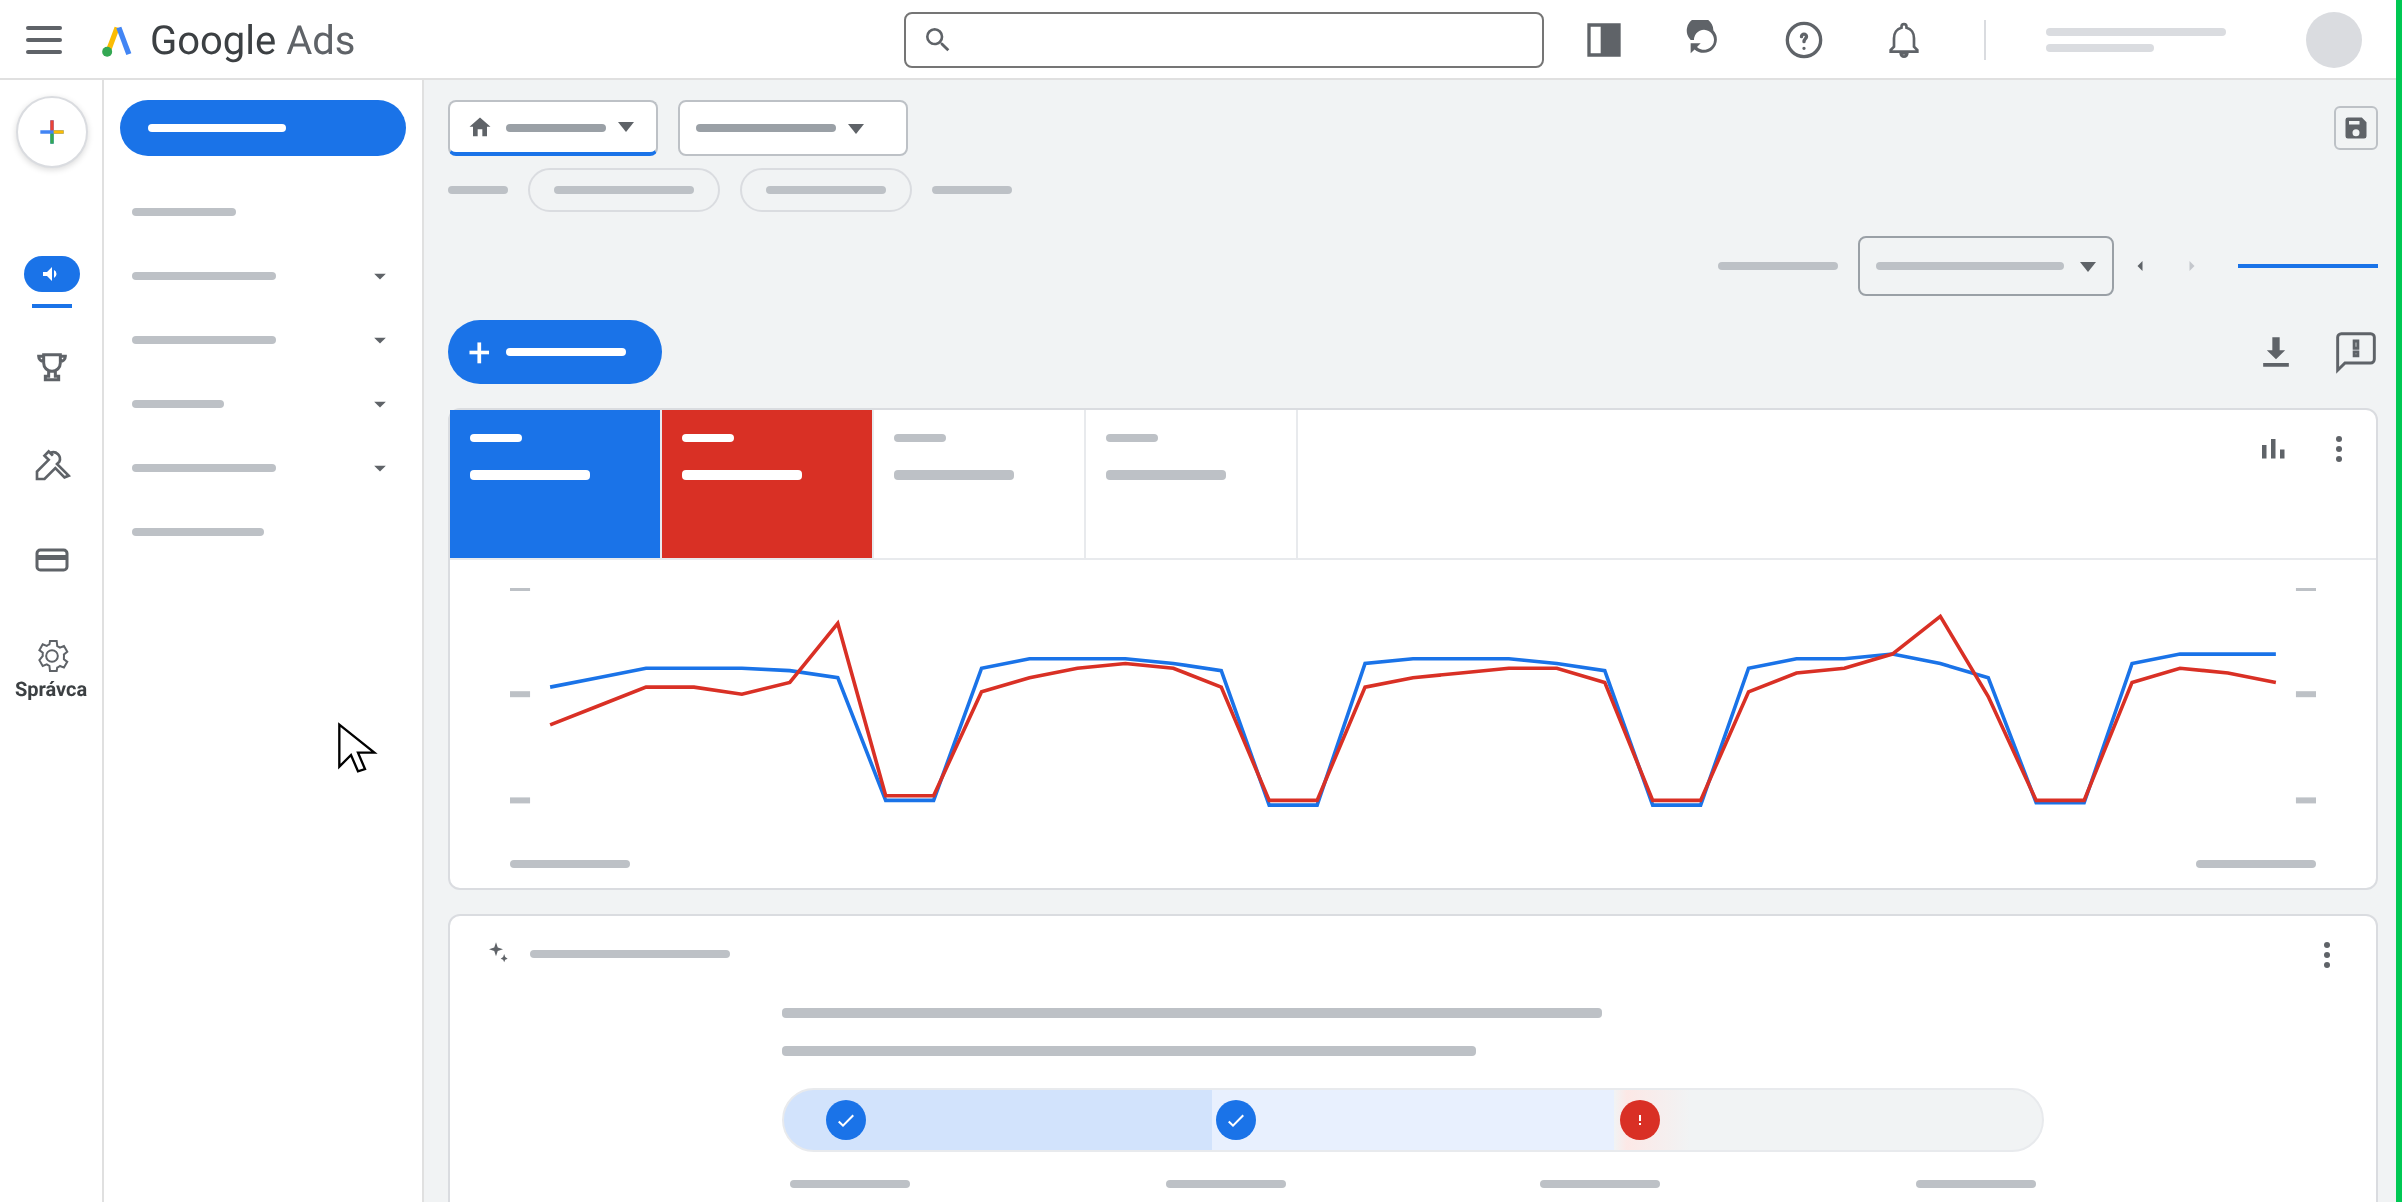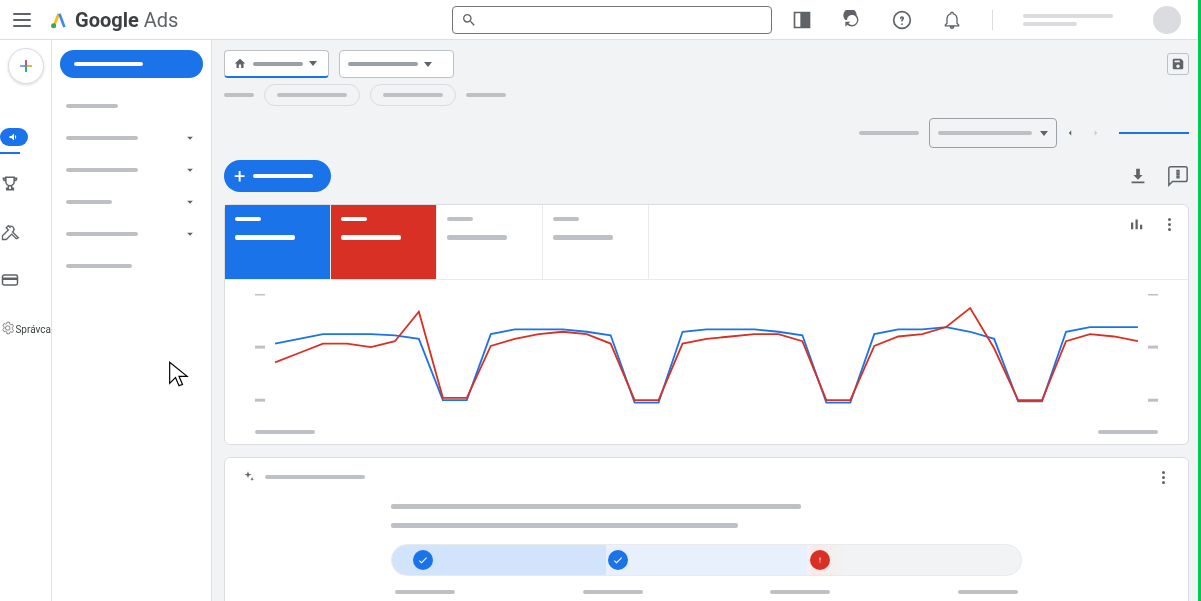--- a/index.html
+++ b/index.html
@@ -5,36 +5,36 @@
 * { box-sizing: border-box; margin: 0; padding: 0; }
 body { font-family: Roboto, Arial, sans-serif; background: #f1f3f4; width: 1201px; height: 601px; overflow: hidden; position: relative; }
 
 
 .header { height: 40px; background: #fff; border-bottom: 1px solid #e0e0e0; display: flex; align-items: center; padding: 0 10px; }
 .hamburger { width: 24px; height: 24px; cursor: pointer; display:flex; flex-direction:column; justify-content:center; gap:4px; padding:0 3px;}
 .hamburger span{height:2px;background:#5f6368;border-radius:1px;}
 .logo { display:flex; align-items:center; margin-left:15px; gap:6px; }
 .logo-a { width:20px; height:20px; position:relative;}
 .brand { font-size:20px; color:#5f6368; }
-.brand b{color:#3c4043; font-weight:700;}
+.brand b{color:#3c4043; font-weight:400;}
 .search-box { margin-left:auto; margin-right:20px; width:320px; height:28px; border:1px solid #757575; border-radius:4px; display:flex; align-items:center; padding:0 8px;}
 .search-box svg{width:16px;height:16px;fill:#5f6368;}
 .header-icons{display:flex; align-items:center; gap:30px; margin-right:10px;}
 .header-icon{width:20px;height:20px;fill:#5f6368;cursor:pointer;}
 .hdr-sep{width:1px;height:20px;background:#dadce0;}
 .account-ph{width:90px; display:flex;flex-direction:column;gap:4px;}
 .account-ph div{height:4px;background:#dadce0;border-radius:2px;}
 .account-ph div:nth-child(2){width:60%;}
 .avatar{width:28px;height:28px;border-radius:50%;background:#dadce0;margin-left:10px;}
 
 
 .rail{position:absolute;top:40px;left:0;width:52px;height:561px;background:#fff;border-right:1px solid #e0e0e0;display:flex;flex-direction:column;align-items:center;padding-top:8px;}
 .plus-btn{width:36px;height:36px;border-radius:50%;background:#fff;border:1px solid #dadce0;box-shadow:0 1px 3px rgba(0,0,0,0.15);display:flex;align-items:center;justify-content:center;cursor:pointer;margin-bottom:30px;}
 .plus-btn svg{width:20px;height:20px;}
-.rail-item{width:100%;display:flex;flex-direction:row;align-items:center;padding:14px 0;cursor:pointer;position:relative;}
+.rail-item{width:100%;display:flex;flex-direction:column;align-items:center;padding:14px 0;cursor:pointer;position:relative;font-weight:bold;}
 .rail-item.active::after{content:'';position:absolute;bottom:6px;width:20px;height:2px;background:#1a73e8;}
 .rail-pill{width:28px;height:18px;border-radius:10px;background:#1a73e8;display:flex;align-items:center;justify-content:center;}
 .rail-icon{width:20px;height:20px;fill:#5f6368;}
 .rail-label{font-size:10px;color:#3c4043;margin-top:2px;}
 
 
 .panel{position:absolute;top:40px;left:52px;width:160px;height:561px;background:#fff;border-right:1px solid #e0e0e0;padding:10px 8px;}
 .panel-pill{height:28px;background:#1a73e8;border-radius:14px;display:flex;align-items:center;padding:0 14px;margin-bottom:12px;}
 .panel-pill .ph{height:4px;background:#fff;width:60%;border-radius:2px;}
 .panel-row{display:flex;align-items:center;justify-content:space-between;padding:9px 6px;cursor:pointer;}

